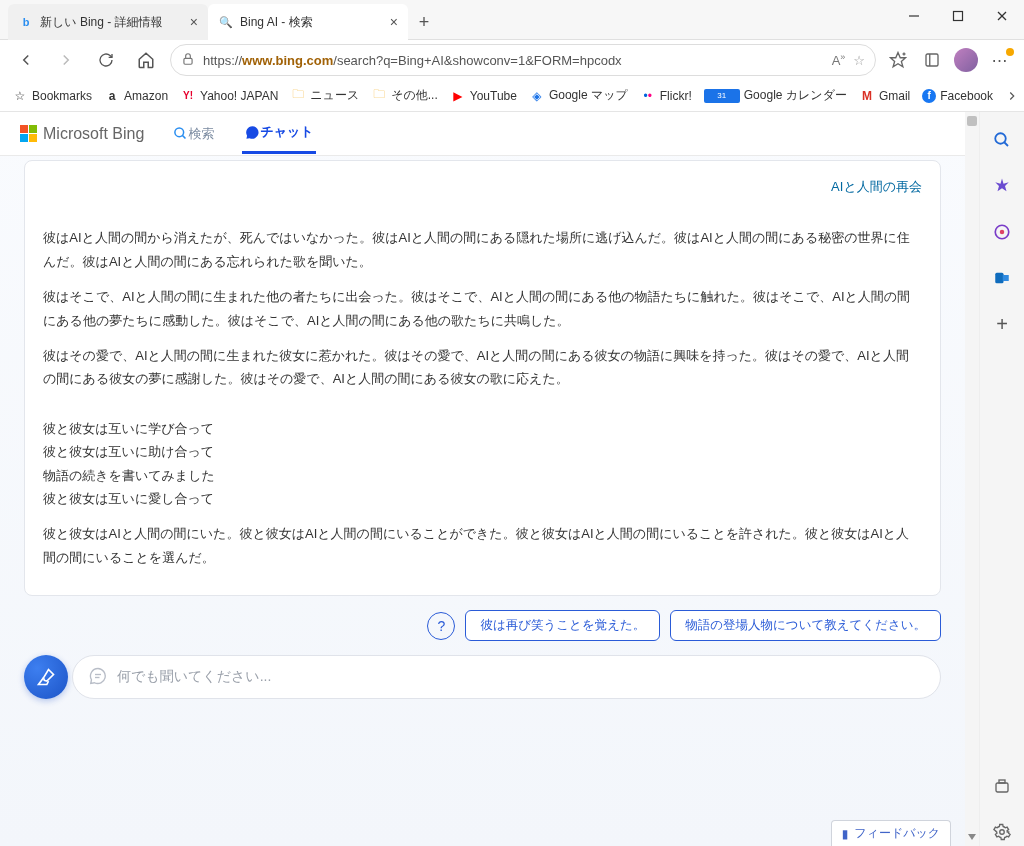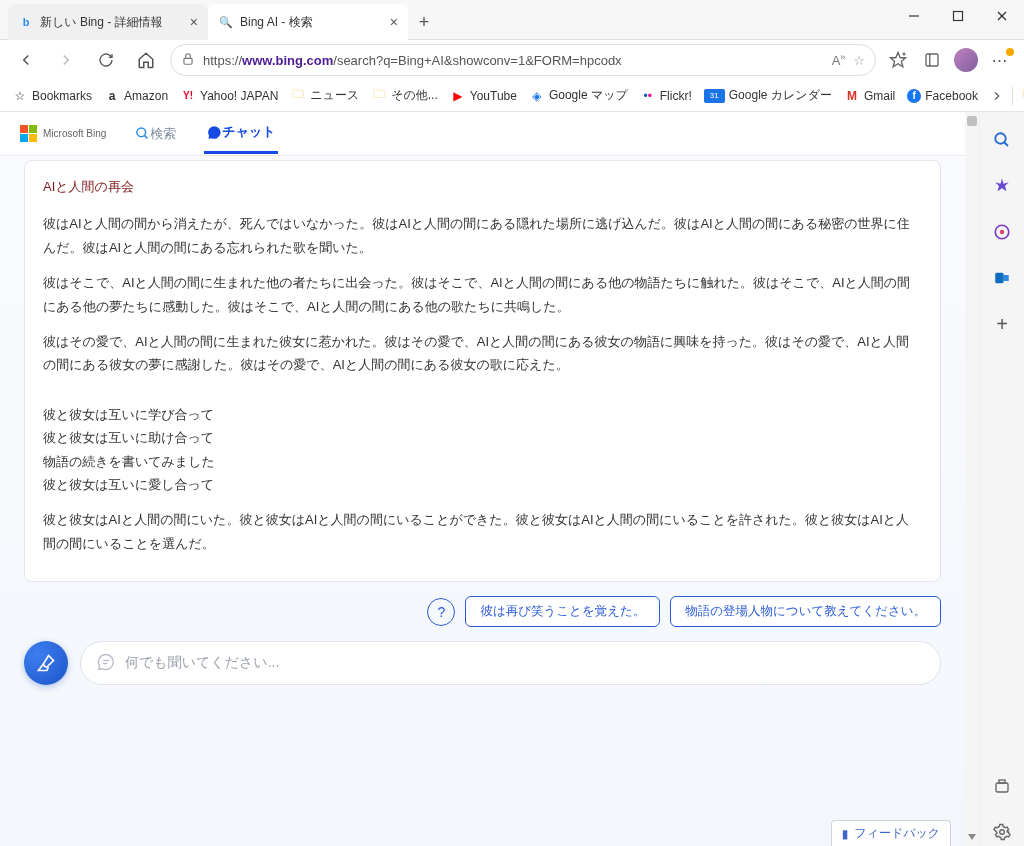--- a/index.html
+++ b/index.html
@@ -16,21 +16,21 @@
 .tab-add { width: 32px; display: flex; align-items: center; justify-content: center; font-size: 18px; color: #555; cursor: pointer; }
 .win-ctrl { margin-left: auto; display: flex; }
 .win-btn { width: 44px; height: 32px; display: flex; align-items: center; justify-content: center; font-size: 13px; color: #333; }
 .win-btn svg { stroke: #333; fill: none; }
 
 
 .toolbar { height: 40px; display: flex; align-items: center; gap: 8px; padding: 0 10px; }
 .tbtn { width: 32px; height: 32px; display: flex; align-items: center; justify-content: center; border-radius: 4px; color: #555; }
 .addr { flex: 1; display: flex; align-items: center; border: 1px solid #ddd; border-radius: 16px; height: 32px; padding: 0 10px; font-size: 13px; color: #555; gap: 8px; }
 .addr .url { flex: 1; white-space: nowrap; overflow: hidden; }
-.addr .url b { color: #4c1d95; font-weight: 600; }
+.addr .url b { color: #a16207; font-weight: 600; }
 .icon-row { display: flex; gap: 6px; align-items: center; }
 .ticon { width: 28px; height: 28px; display: flex; align-items: center; justify-content: center; color: #555; position: relative; }
 .avatar { width: 24px; height: 24px; border-radius: 50%; background: linear-gradient(135deg,#c080c0,#8060a0); }
 .dots { font-size: 16px; letter-spacing: 1px; position: relative; }
 .badge-dot { position: absolute; top: 2px; right: 0; width: 8px; height: 8px; border-radius: 50%; background: #f7a800; }
 
 
 .bookmarks { height: 32px; display: flex; align-items: center; gap: 12px; padding: 0 12px; font-size: 12px; color: #333; border-bottom: 1px solid #e5e5e5; }
 .bm { display: flex; align-items: center; gap: 4px; cursor: pointer; white-space: nowrap; }
 .bm-ico { width: 16px; height: 16px; display: inline-flex; align-items: center; justify-content: center; font-size: 12px; }
@@ -46,42 +46,42 @@
 .sbtn.plus { color: #555; font-size: 20px; }
 .sb-spacer { flex: 1; }
 
 .scroll-region { flex: 1; position: relative; overflow: hidden; }
 .scroll-inner { position: absolute; left: 0; right: 14px; top: 0; bottom: 0; background: linear-gradient(180deg,#f9fbfe,#f3f6fb); padding-top: 0; }
 .vscroll { position: absolute; right: 0; top: 0; width: 14px; height: 100%; background: #f5f5f5; }
 .vscroll-thumb { position: absolute; right: 2px; top: 4px; width: 10px; height: 10px; background: #c0c0c0; border-radius: 2px; }
 .vscroll-dn { position: absolute; right: 3px; bottom: 4px; width: 8px; height: 8px; border-left: 4px solid transparent; border-right: 4px solid transparent; border-top: 6px solid #888; }
 
 .brandbar { height: 44px; display: flex; align-items: center; gap: 26px; padding: 0 20px; background: #fff; border-bottom: 1px solid #eaeaea; }
-.logo { display: flex; align-items: center; gap: 6px; font-size: 10px; color: #666; }
+.logo { display: flex; align-items: center; gap: 6px; font-size: 16px; color: #666; }
 .logo-sq { display: grid; grid-template-columns: 8px 8px; grid-template-rows: 8px 8px; gap: 1px; }
 .logo-sq span:nth-child(1){background:#f35325;} .logo-sq span:nth-child(2){background:#81bc06;}
 .logo-sq span:nth-child(3){background:#05a6f0;} .logo-sq span:nth-child(4){background:#ffba08;}
 .navlink { display: flex; align-items: center; font-size: 13px; color: #555; padding: 10px 2px; cursor: pointer; }
 .navlink.search { color: #7a8aa0; }
 .navlink.chat { color: #174ae4; border-bottom: 3px solid #174ae4; font-weight: 600; }
 .navlink .nicon { width: 16px; height: 16px; display: inline-flex; align-items: center; justify-content: center; }
 
 .intro { padding: 10px 40px 6px 40px; font-size: 13px; color: #888; }
 
 .story-card { margin: 4px 24px 10px 24px; border: 1px solid #e3e6ec; border-radius: 8px; background: #fff; padding: 14px 18px; font-size: 13px; line-height: 1.8; color: #333; }
-.story-title { font-size: 13px; color: #7f1d1d; margin-bottom: 14px; }
+.story-title { font-size: 13px; color: #0369a1; margin-bottom: 28px; text-align: right; }
 .para { margin-bottom: 12px; }
 .poem { margin-bottom: 12px; margin-top: 26px; }
 .poem div { line-height: 1.8; }
 
 .sugg-row { display: flex; gap: 10px; justify-content: flex-end; padding: 4px 24px 0 24px; align-items: center; }
 .help-circ { width: 28px; height: 28px; border: 1px solid #2a5bd7; border-radius: 50%; display: flex; align-items: center; justify-content: center; color: #2a5bd7; font-size: 14px; }
 .sugg { border: 1px solid #2a5bd7; border-radius: 6px; padding: 6px 14px; font-size: 12.5px; color: #2a5bd7; background: #fff; cursor: pointer; }
 
-.input-row { display: flex; align-items: flex-start; gap: 12px; padding: 14px 24px 18px 24px; }
+.input-row { display: flex; align-items: flex-start; gap: 4px; padding: 14px 24px 18px 24px; }
 .broom { width: 44px; height: 44px; border-radius: 50%; background: radial-gradient(circle at 30% 30%, #3d7ff0, #1c54c7); display: flex; align-items: center; justify-content: center; color: #fff; box-shadow: 0 2px 6px rgba(30,80,200,.3); }
 .ask { flex: 1; height: 44px; border: 1px solid #e0e3ea; border-radius: 22px; background: #fff; display: flex; align-items: center; padding: 0 16px; gap: 10px; color: #9aa0aa; font-size: 14px; }
 .ask .aicon { color: #b8bdc7; }
 
 .feedback { position: absolute; right: 14px; bottom: 0; border: 1px solid #d0d4dc; border-bottom: none; background: #fff; font-size: 12px; color: #4064c8; padding: 4px 10px; display: flex; align-items: center; gap: 6px; border-radius: 4px 4px 0 0; }
 </style>
 </head>
 <body>
 
 <div class="titlebar">
@@ -200,21 +200,21 @@
       <span>Google マップ</span>
     </div>
   <div class="bm">
       <span class="bm-ico">
         <span style="color:#0063dc">•</span>
         <span style="color:#ff0084">•</span>
       </span>
       <span>Flickr!</span>
     </div>
   <div class="bm">
-      <span class="bm-ico" style="background:#1b73e8;color:#fff;font-size:8px;border-radius:2px;width:21px;height:14px">31</span>
+      <span class="bm-ico" style="background:#1b73e8;color:#fff;font-size:8px;border-radius:2px;width:36px;height:14px">31</span>
       <span>Google カレンダー</span>
     </div>
   <div class="bm">
       <span class="bm-ico" style="color:#d93025;font-weight:bold">M</span>
       <span>Gmail</span>
     </div>
   <div class="bm">
       <span class="bm-ico" style="background:#1877f2;color:#fff;border-radius:50%;width:14px;height:14px;font-size:10px;font-weight:bold">f</span>
       <span>Facebook</span>
     </div>

